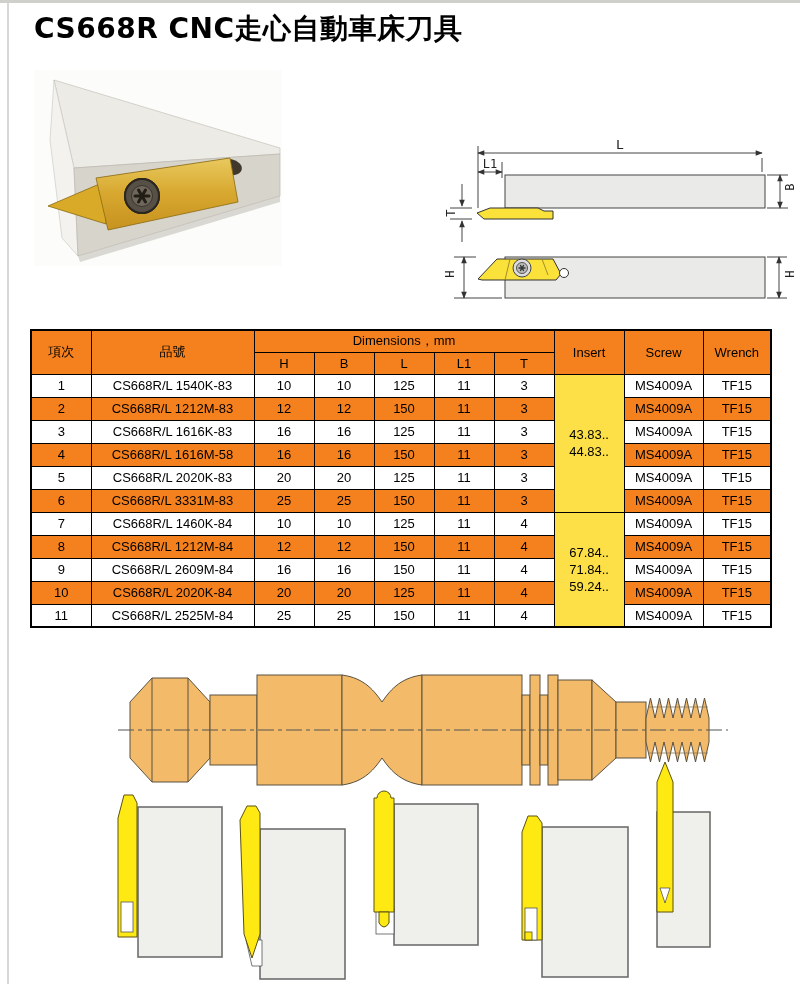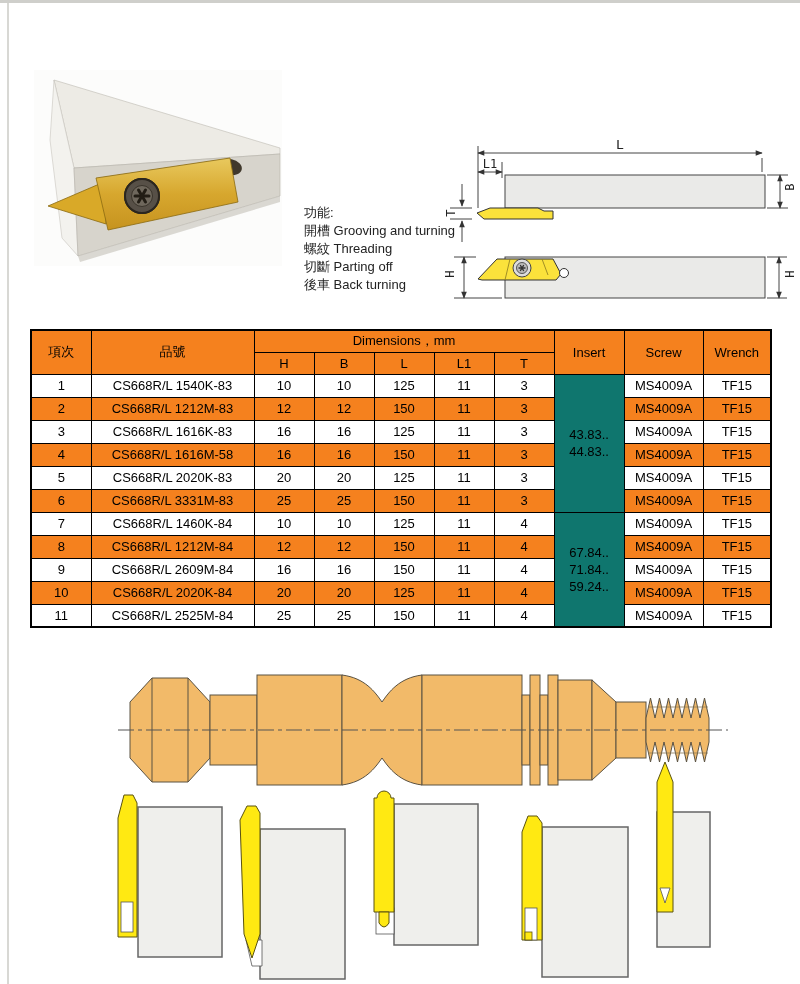--- a/index.html
+++ b/index.html
@@ -19,33 +19,34 @@
 
   .spec-table{position:absolute;left:30px;top:329px;border-collapse:collapse;table-layout:fixed;
               width:740px;font-family:Liberation Sans, sans-serif;
               font-size:13px;color:#000;border:2px solid #000;}
   .spec-table td,.spec-table th{border:1px solid #000;text-align:center;vertical-align:middle;
               padding:0;white-space:nowrap;overflow:hidden;font-weight:normal;}
   .spec-table thead th{background:#F5811E;}
   .spec-table thead tr{height:22px;}
   .spec-table tbody tr{height:23px;}
   .spec-table tbody tr.alt td{background:#F5811E;}
-  .spec-table tbody td.insert-cell{background:#0f766e;font-size:13px;line-height:17px;margin-left:32px;}
+  .spec-table tbody td.insert-cell{background:#fde047;font-size:13px;line-height:17px;margin-left:32px;}
 
   .diagram{position:absolute;left:80px;top:650px;width:660px;height:330px;}
 
   svg text{font-family:"DejaVu Sans Mono","Liberation Mono",monospace;}
 </style>
 </head>
 <body>
 
 <div class="page">
   <div class="edge-top"></div>
   <div class="edge-left"></div>
 
+  <div class="title">CS668R CNC走心自動車床刀具</div>
 
   <svg class="photo" viewBox="0 0 248 196">
     <defs>
       <linearGradient id="goldGrad" x1="0" y1="0" x2="0" y2="1">
         <stop offset="0" stop-color="#E9C95E"></stop>
         <stop offset="0.5" stop-color="#D7A72E"></stop>
         <stop offset="1" stop-color="#C6931F"></stop>
       </linearGradient>
     </defs>
     <rect x="0" y="0" width="248" height="196" fill="#fcfcfb"></rect>
@@ -116,27 +117,20 @@
     </g>
     <circle cx="126" cy="157" r="4.5" fill="#fff" stroke="#333"></circle>
     <text x="182" y="33" font-size="13" fill="#222" text-anchor="middle">L</text>
     <text x="52" y="52" font-size="12" fill="#222" text-anchor="middle">L1</text>
     <text x="13" y="101" font-size="12" fill="#222" text-anchor="middle" transform="rotate(-90 13 97)">T</text>
     <text x="356" y="79" font-size="12" fill="#222" text-anchor="middle" transform="rotate(-90 352 75)">B</text>
     <text x="16" y="166" font-size="12" fill="#222" text-anchor="middle" transform="rotate(-90 12 162)">H</text>
     <text x="356" y="166" font-size="12" fill="#222" text-anchor="middle" transform="rotate(-90 352 162)">H</text>
   </svg>
 
-  <div class="functions">
-    <div>功能:</div>
-    <div>開槽 Grooving and  turning</div>
-    <div>螺紋 Threading</div>
-    <div>切斷 Parting off</div>
-    <div>後車 Back turning</div>
-  </div>
 
   <table class="spec-table">
     <colgroup>
       <col style="width:60px">
         <col style="width:163px">
         <col style="width:60px">
         <col style="width:60px">
       <col style="width:60px">
         <col style="width:60px">
         <col style="width:60px">

